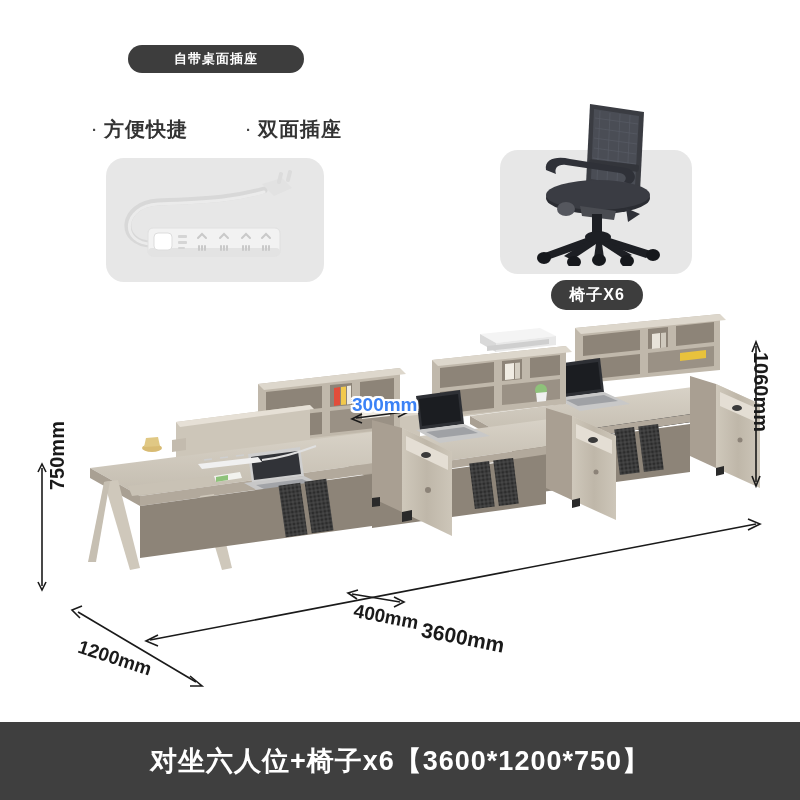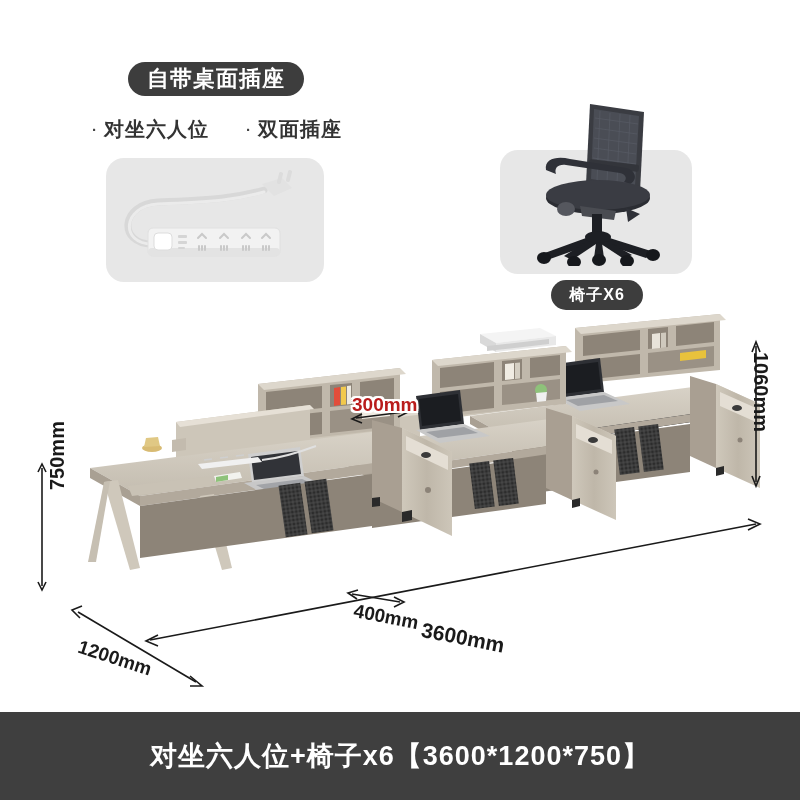--- a/index.html
+++ b/index.html
@@ -19,23 +19,23 @@
     display: flex;
     align-items: center;
     justify-content: center;
     font-weight: bold;
     letter-spacing: 1px;
     white-space: nowrap;
   }
 
   
   #promo-badge {
-    position: absolute; left: 128px; top: 62px;
-    width: 176px; height: 34px;
-    font-size: 22px;
+    position: absolute; left: 128px; top: 45px;
+    width: 176px; height: 28px;
+    font-size: 13px;
   }
   #promo-features {
     position: absolute; left: 92px; top: 114px;
     width: 250px; height: 30px;
     display: flex; align-items: center; justify-content: space-between;
     color: #333333; font-size: 20px; font-weight: bold;
     letter-spacing: 1px;
   }
   #promo-features .feat { display: flex; align-items: center; gap: 6px; }
   .dot-sep { font-size: 15px; line-height: 1; color: #444; }
@@ -67,21 +67,21 @@
   
   .dim-label {
     position: absolute;
     color: #1a1a1a;
     font-weight: bold;
     white-space: nowrap;
     font-family: "Liberation Sans", "DejaVu Sans", sans-serif;
   }
   #dim-300 {
     left: 352px; top: 394px; font-size: 19px;
-    color: #b91c1c;
+    color: #3b82f6;
     text-shadow:
       -2px -2px 0 #fff, 2px -2px 0 #fff, -2px 2px 0 #fff, 2px 2px 0 #fff,
       0 -2px 0 #fff, 0 2px 0 #fff, -2px 0 0 #fff, 2px 0 0 #fff;
   }
   #dim-750 {
     left: 46px; top: 490px; font-size: 20px;
     transform: rotate(-90deg); transform-origin: left top;
   }
   #dim-1060 {
     left: 772px; top: 352px; font-size: 20px;
@@ -96,38 +96,38 @@
     transform: rotate(11deg); transform-origin: left top;
   }
   #dim-1200 {
     left: 82px; top: 636px; font-size: 19px;
     transform: rotate(18deg); transform-origin: left top;
   }
 
   
   #caption-bar {
     position: absolute; left: 0; bottom: 0;
-    width: 800px; height: 88px;
+    width: 800px; height: 78px;
     background: #3f3f3f;
     display: flex; align-items: center; justify-content: center;
   }
   #caption-text {
     color: #ffffff; font-size: 27px; font-weight: bold;
     letter-spacing: 1px; white-space: nowrap;
   }
 </style>
 </head>
 <body>
 
 <div class="pill" id="promo-badge">自带桌面插座</div>
 
 <div id="promo-features">
   <span class="feat">
     <span class="dot-sep">·</span>
-    <span>对坐六人位</span>
+    <span>方便快捷</span>
   </span>
   <span class="feat">
     <span class="dot-sep">·</span>
     <span>双面插座</span>
   </span>
 </div>
 
 <div class="photo-panel" id="power-panel"></div>
 <svg id="power-strip-art" viewBox="0 0 218 124">
 

